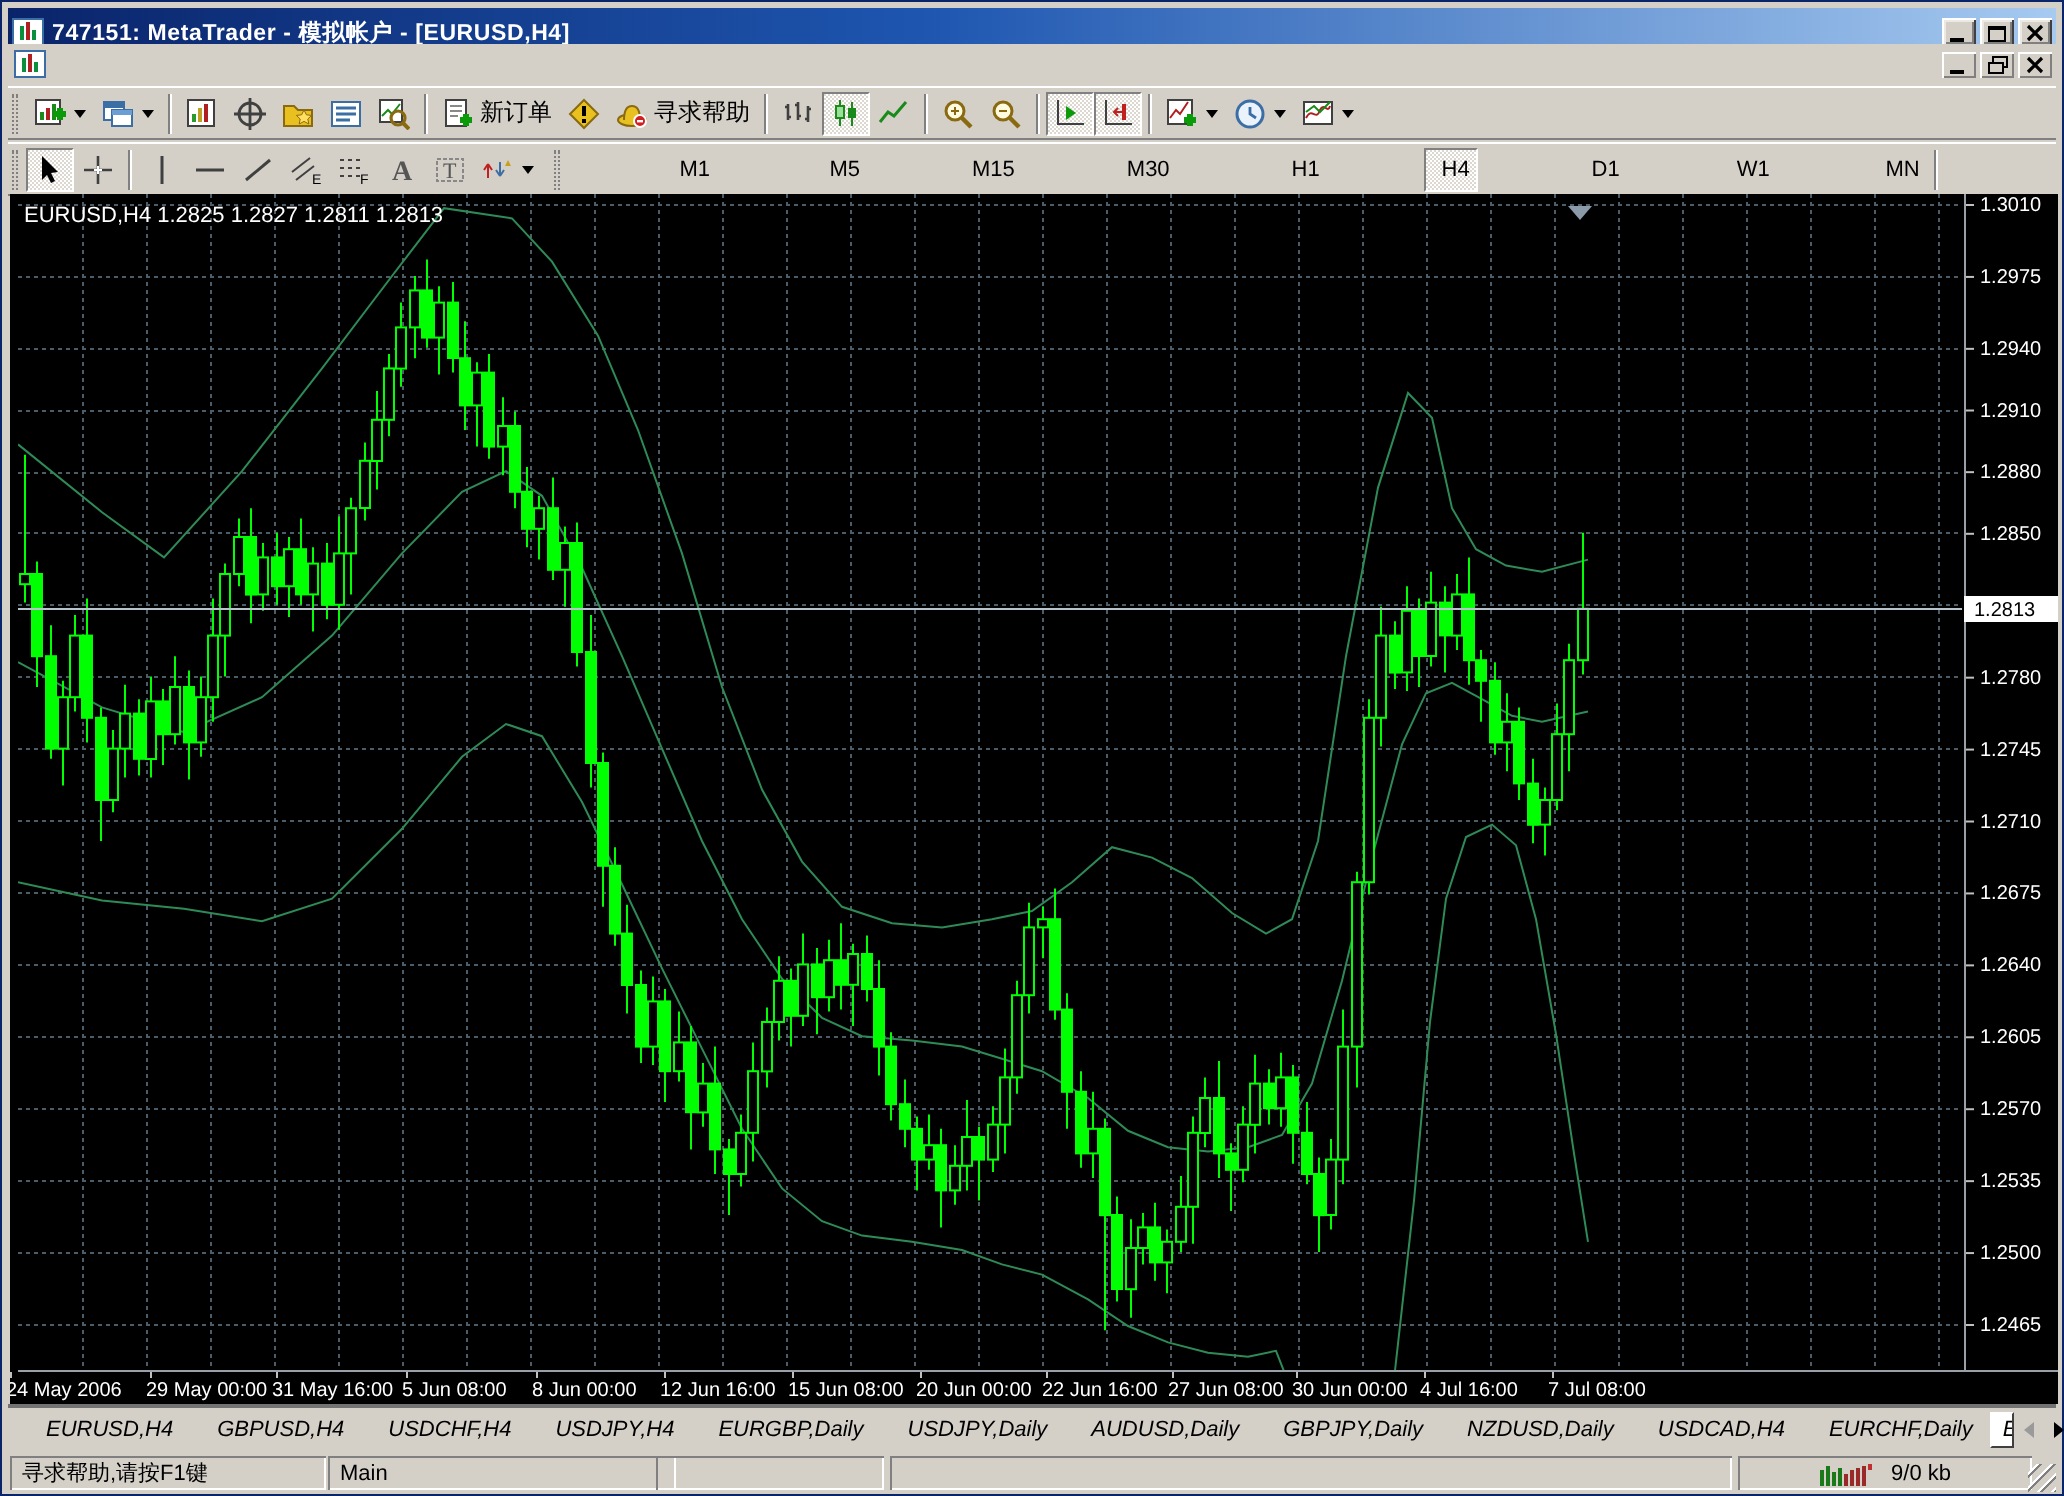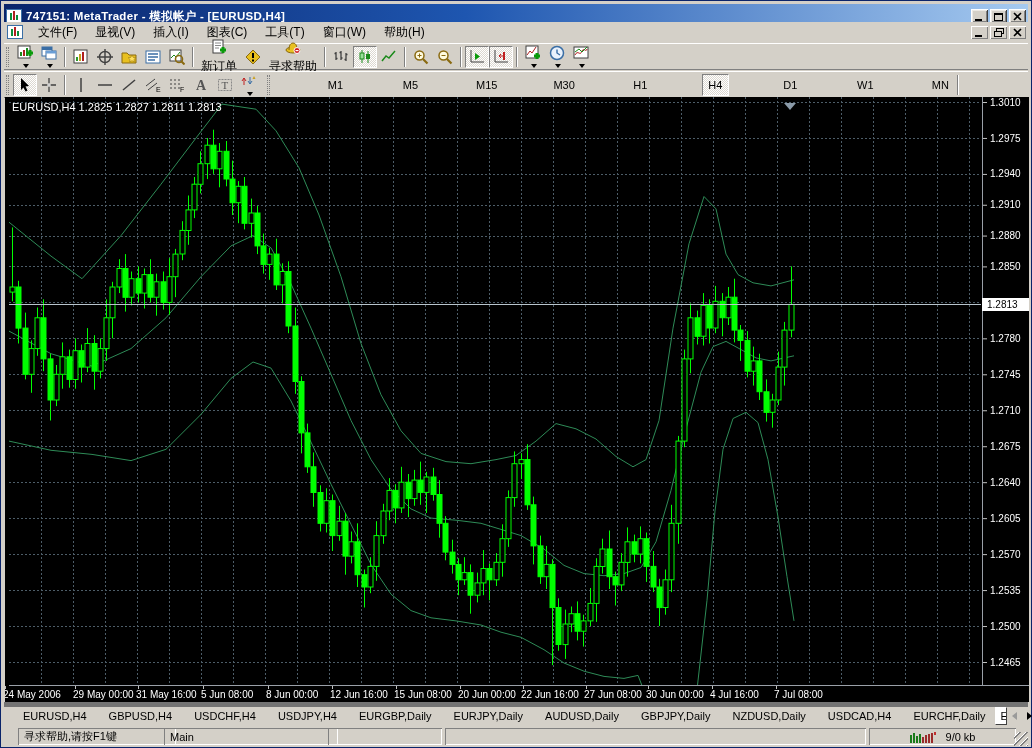--- a/index.html
+++ b/index.html
@@ -22,35 +22,35 @@
   .menu-item { font-size:12px; color:#000; padding:2px 9px; white-space:nowrap; }
   #menubar .winbtns { margin-right:2px; }
   .wbtn.flat { box-shadow:inset 1px 1px #fff, inset -1px -1px #808080; height:13px; }
 
   
   .toolbar { position:absolute; left:3px; right:3px; height:27px; background:#D4D0C8; display:flex; align-items:center;
     border-top:1px solid #fff; border-bottom:1px solid #808080; }
   #toolbar1 { top:42px; } #toolbar2 { top:70px; }
   .grip { width:3px; height:20px; margin:0 4px 0 2px; border-left:1px dotted #808080; border-right:1px dotted #808080; }
   .sep { width:2px; height:20px; margin:0 3px; border-left:1px solid #808080; border-right:1px solid #fff; }
-  .tbtn { min-width:24px; height:22px; display:flex; align-items:center; justify-content:center; gap:3px; padding:0 3px;
-    background:transparent; border:1px solid transparent; font-size:12px; color:#000; white-space:nowrap;flex-direction:column; }
+  .tbtn { min-width:24px; height:22px; display:flex; align-items:center; justify-content:flex-end; gap:3px; padding:0 3px;
+    background:transparent; border:1px solid transparent; font-size:12px; color:#000; white-space:nowrap; }
   .tbtn.pressed { border:1px solid; border-color:#808080 #fff #fff #808080;
     background-image:conic-gradient(#fff 25%,#dcd8d0 0 50%,#fff 0 75%,#dcd8d0 0); background-size:2px 2px; }
   .tbtn svg { display:block; }
   .drop { width:0; height:0; border-left:3px solid transparent; border-right:3px solid transparent; border-top:4px solid #000; margin-left:1px; }
   .tf { font-size:11px; min-width:27px;margin-left:48px; }
 
   
   #chartwrap { position:absolute; left:4px; top:96px; width:1024px; height:605px; background:#000; }
   #chartsvg { display:block; }
 
   
-  #tabbar { position:absolute; left:3px; top:701px; right:3px; height:23px; background:#D4D0C8; border-top:5px solid #737373;
-    display:flex; align-items:center; padding-left:10px; }
+  #tabbar { position:absolute; left:3px; top:701px; right:3px; height:23px; background:#D4D0C8; border-top:2px solid #737373;
+    display:flex; align-items:center; padding-left:10px;font-style:italic; }
   .tab { font-size:11px; color:#000; padding:3px 9px; white-space:nowrap; }
   .tabsep { width:1px; height:12px; background:#808080; margin:0 2px; }
   .tab.active { background:#fff; width:72px; overflow:hidden; border:1px solid; border-color:#fff #404040 #404040 #fff; padding:2px 5px; }
   #tabscroll { margin-left:auto; display:flex; margin-right:2px; }
   .scrollbtn { width:15px; height:17px; display:flex; align-items:center; justify-content:center; }
   .tri-l { width:0; height:0; border-top:4px solid transparent; border-bottom:4px solid transparent; border-right:5px solid #9a9a9a; }
   .tri-r { width:0; height:0; border-top:4px solid transparent; border-bottom:4px solid transparent; border-left:5px solid #000; }
 
   
   #statusbar { position:absolute; left:3px; top:725px; right:3px; height:20px; background:#D4D0C8; }
@@ -90,29 +90,20 @@
         </span>
     </span>
   </div>
 
   <div id="menubar">
     <span class="app-ico" style="margin:0 6px 0 3px">
       <i style="left:3px;height:7px"></i>
         <i class="r" style="left:6px;height:9px"></i>
         <i style="left:9px;height:5px"></i>
     </span>
-    <span id="menu-items" style="display:flex">
-        <span class="menu-item">文件(F)</span>
-        <span class="menu-item">显视(V)</span>
-        <span class="menu-item">插入(I)</span>
-        <span class="menu-item">图表(C)</span>
-        <span class="menu-item">工具(T)</span>
-        <span class="menu-item">窗口(W)</span>
-        <span class="menu-item">帮助(H)</span>
-      </span>
     <span class="winbtns">
       <span class="wbtn flat">
           <svg width="9" height="9">
             <rect x="0" y="7" width="7" height="2" fill="#000"></rect>
           </svg>
         </span>
       <span class="wbtn flat">
           <svg width="10" height="9">
             <rect x="2.5" y="0.5" width="7" height="5" fill="#D4D0C8" stroke="#000"></rect>
             <rect x="0.5" y="3.5" width="7" height="5" fill="#D4D0C8" stroke="#000"></rect>
@@ -803,21 +794,21 @@
       <span class="tab">EURUSD,H4</span>
       <span class="tabsep"></span>
       <span class="tab">GBPUSD,H4</span>
       <span class="tabsep"></span>
       <span class="tab">USDCHF,H4</span>
       <span class="tabsep"></span>
       <span class="tab">USDJPY,H4</span>
       <span class="tabsep"></span>
       <span class="tab">EURGBP,Daily</span>
       <span class="tabsep"></span>
-      <span class="tab">EURJPY,Daily</span>
+      <span class="tab">USDJPY,Daily</span>
       <span class="tabsep"></span>
       <span class="tab">AUDUSD,Daily</span>
       <span class="tabsep"></span>
       <span class="tab">GBPJPY,Daily</span>
       <span class="tabsep"></span>
       <span class="tab">NZDUSD,Daily</span>
       <span class="tabsep"></span>
       <span class="tab">USDCAD,H4</span>
       <span class="tabsep"></span>
       <span class="tab">EURCHF,Daily</span>
@@ -826,21 +817,21 @@
         <span class="scrollbtn">
           <span class="tri-l"></span>
         </span>
         <span class="scrollbtn">
           <span class="tri-r"></span>
         </span>
       </span>
     </div>
 
   <div id="statusbar">
-    <div class="panel" style="left:14px;width:158px">寻求帮助,请按F1键</div>
+    <div class="panel" style="left:1px;width:158px">寻求帮助,请按F1键</div>
     <div class="panel" style="left:160px;width:174px">Main</div>
     <div class="panel" style="left:324px;width:114px"></div>
     <div class="panel" style="left:441px;width:421px"></div>
     <div class="panel" style="left:865px;width:147px;justify-content:center;gap:8px">
       <svg width="28" height="12">
         <rect x="0" y="4" width="2" height="8" fill="#1a7a1a"></rect>
           <rect x="3" y="2" width="2" height="10" fill="#1a7a1a"></rect>
         <rect x="6" y="5" width="2" height="7" fill="#1a7a1a"></rect>
           <rect x="9" y="3" width="2" height="9" fill="#1a7a1a"></rect>
         <rect x="12" y="6" width="2" height="6" fill="#9a2a2a"></rect>

